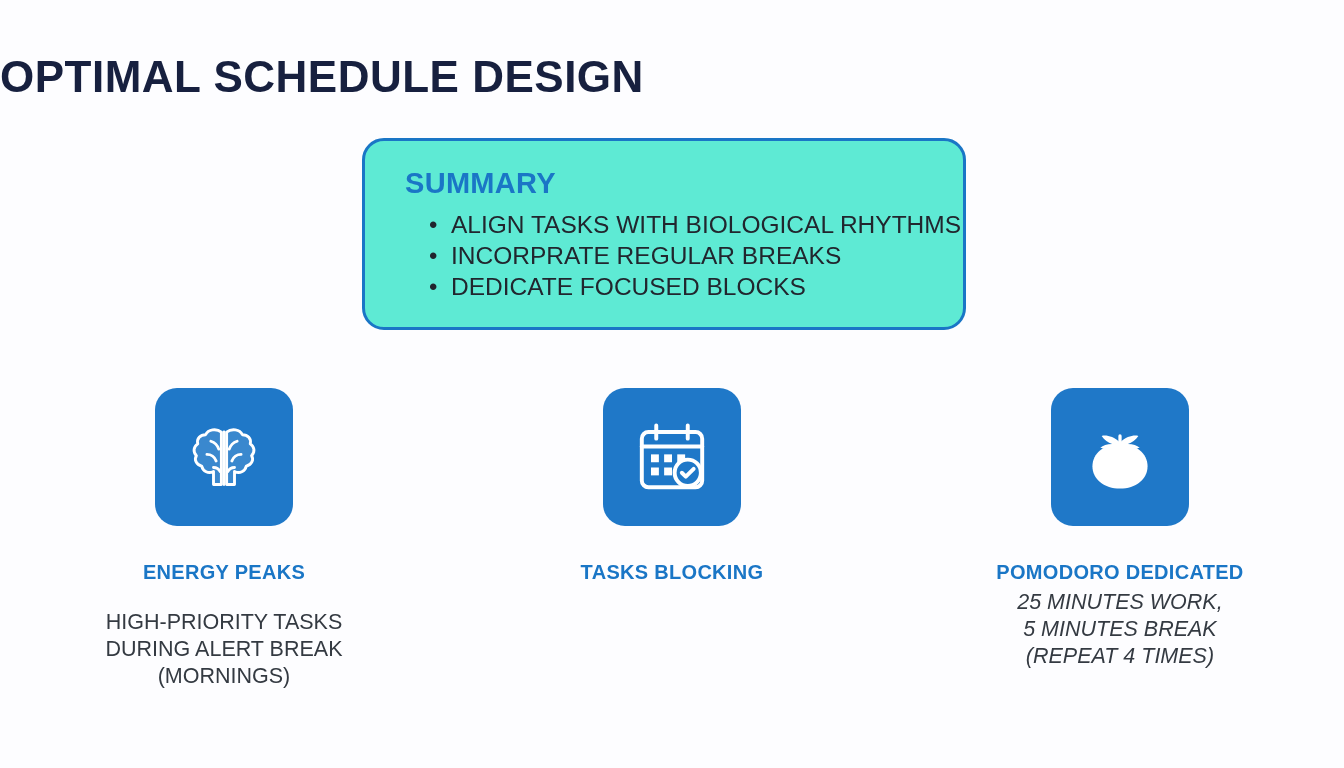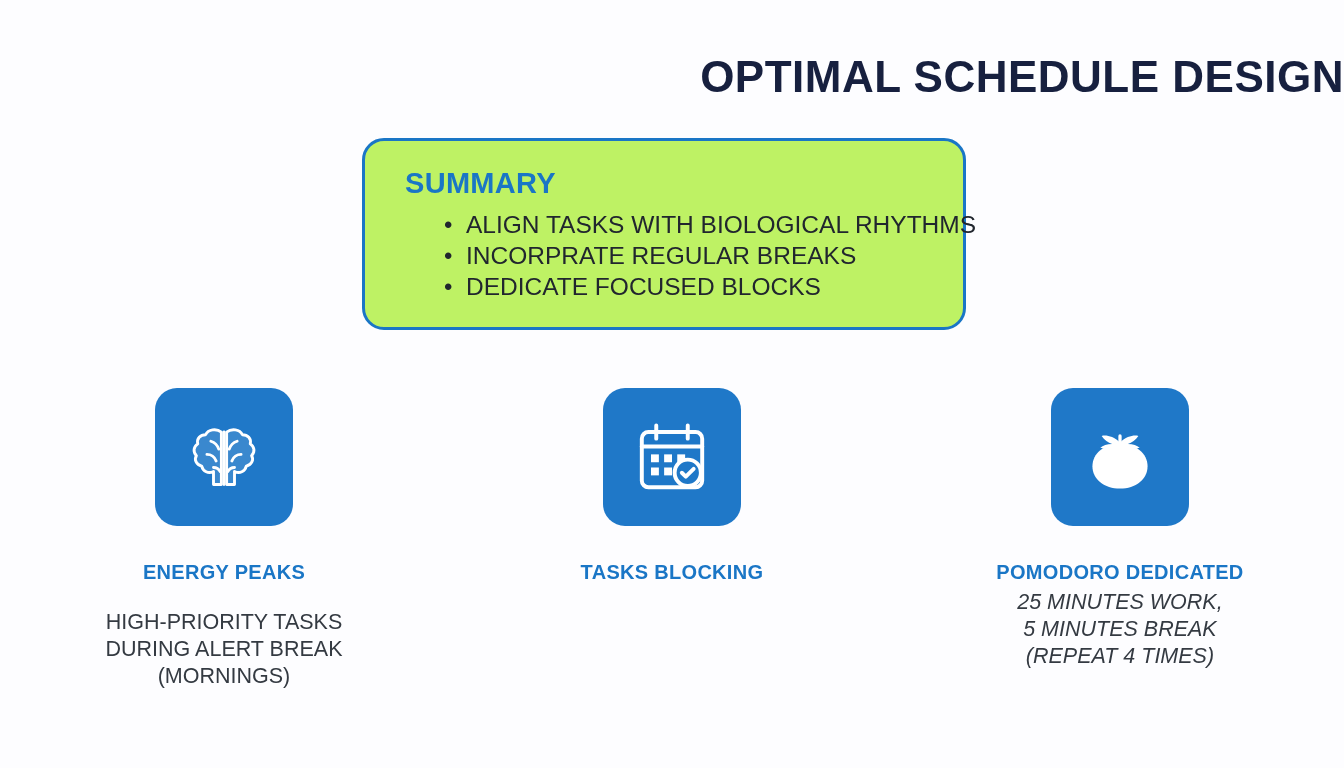--- a/index.html
+++ b/index.html
@@ -20,51 +20,51 @@
     height: 768px;
     background: #fdfdff;
   }
 
   
   .title {
     position: absolute;
     top: 52px;
     left: 0;
     width: 100%;
-    text-align: right;
+    text-align: left;
     font-size: 44px;
     font-weight: bold;
     letter-spacing: 0.5px;
     color: #17203f;
   }
 
   
   .summary-box {
     position: absolute;
     left: 362px;
     top: 138px;
     width: 604px;
     height: 192px;
     border: 3px solid #1a76c6;
     border-radius: 22px;
-    background: #bef264;
+    background: #5eead4;
     box-sizing: border-box;
   }
   .summary-title {
     position: absolute;
     left: 40px;
     top: 26px;
     font-size: 29px;
     font-weight: bold;
     color: #1a76c6;
     letter-spacing: 0.3px;
   }
   .summary-list {
     position: absolute;
-    left: 51px;
+    left: 36px;
     top: 68px;
     margin: 0;
     padding: 0 0 0 28px;
     list-style: none;
   }
   .summary-list li {
     font-size: 24.5px;
     color: #21262e;
     line-height: 31px;
     position: relative;

